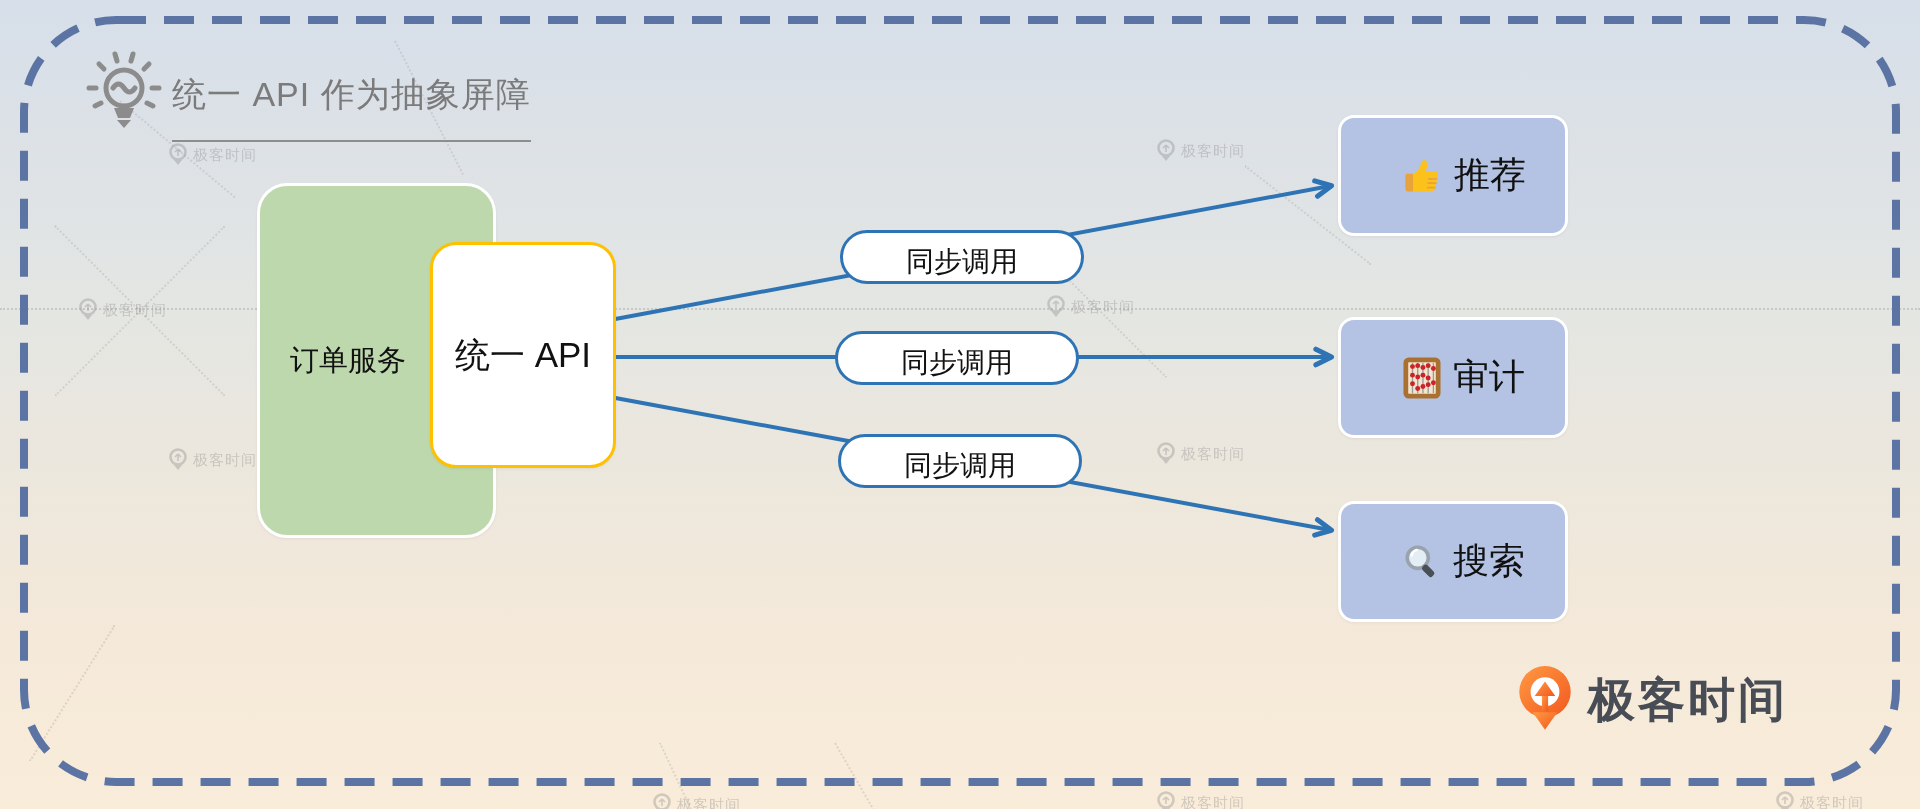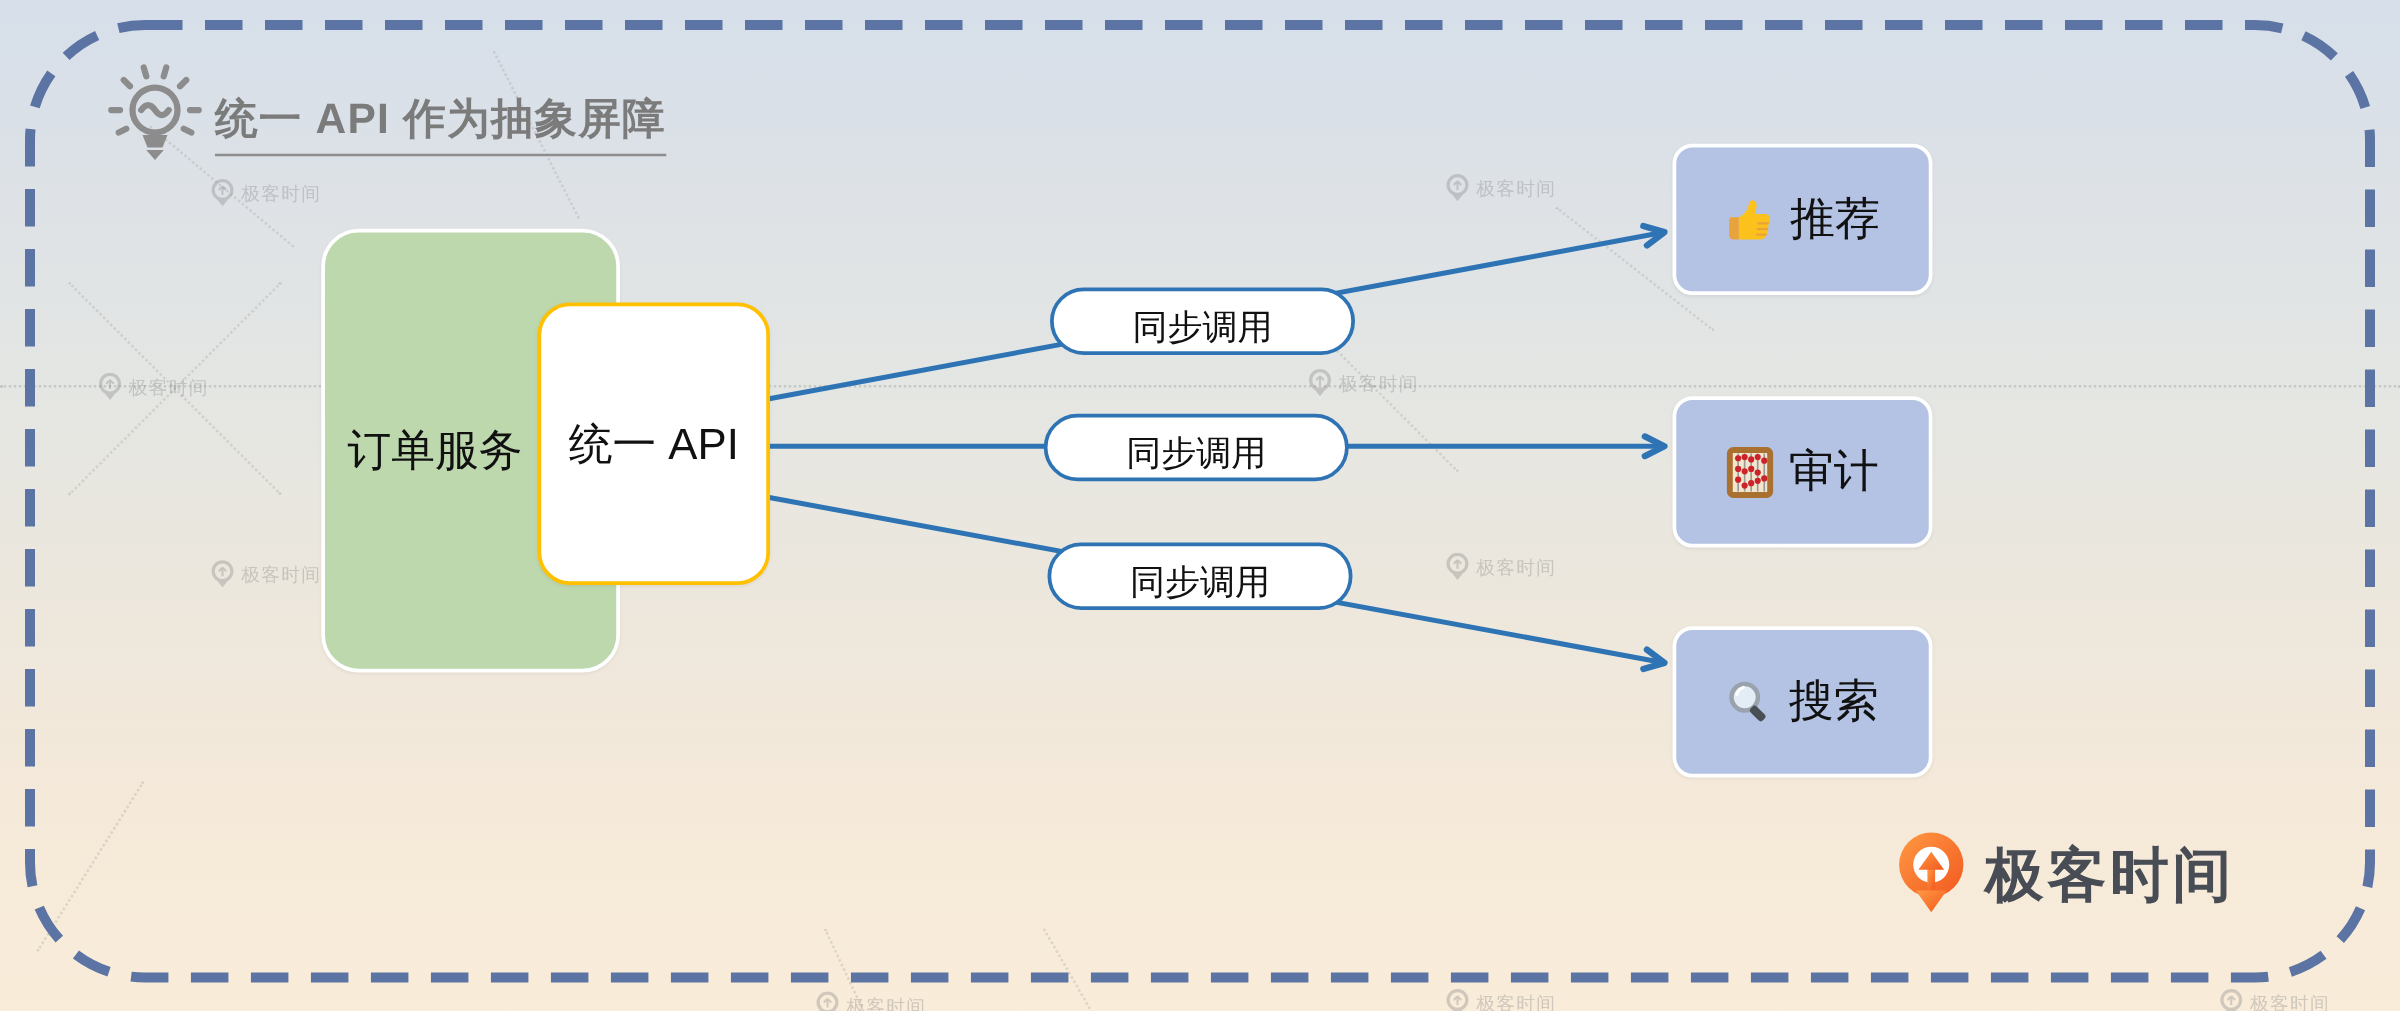--- a/index.html
+++ b/index.html
@@ -13,38 +13,38 @@
   
   .dotrow{position:absolute;left:0;right:0;border-top:2px dotted #a09e98;opacity:.40;z-index:1;}
   .dotdiag{position:absolute;border-top:2px dotted #a09e98;opacity:.30;transform-origin:left center;z-index:1;}
   
   .wm{position:absolute;display:flex;align-items:center;gap:5px;color:#8e8e8e;opacity:.38;z-index:1;}
   .wm span{font-size:15px;letter-spacing:1px;}
   
   .bulb{position:absolute;left:86px;top:48px;z-index:2;}
   .title{
     position:absolute;left:172px;top:72px;z-index:2;font-size:34px;color:#7b7b7b;
-    padding-bottom:5px;border-bottom:2px solid #8d8d8d;letter-spacing:1px;font-weight:bold;
+    padding-bottom:22px;border-bottom:2px solid #8d8d8d;letter-spacing:1px;
   }
   
   .connectors{position:absolute;left:0;top:0;z-index:2;}
   
   .source-box{position:absolute;left:257px;top:183px;width:233px;height:349px;background:#bed8ae;
     border:3px solid #ffffff;border-radius:30px;z-index:2;box-shadow:0 1px 3px rgba(0,0,0,.06);}
   .source-label{position:absolute;left:0;top:0;width:176px;height:100%;display:flex;align-items:center;
-    justify-content:center;font-size:35px;color:#111;}
+    justify-content:center;font-size:29px;color:#111;}
   .api-box{position:absolute;left:430px;top:242px;width:180px;height:220px;background:#ffffff;
     border:3px solid #ffc000;border-radius:26px;z-index:3;display:flex;align-items:center;
     justify-content:center;font-size:35px;color:#111;box-shadow:0 1px 3px rgba(0,0,0,.06);text-align:center;}
   .pill{position:absolute;width:238px;height:48px;background:#ffffff;border:3px solid #2e74b5;
     border-radius:27px;z-index:4;display:flex;align-items:flex-end;justify-content:center;
     font-size:28px;color:#111;}
   .target{position:absolute;left:1338px;width:202px;height:115px;background:#b4c2e3;
     border:3px solid #ffffff;border-radius:16px;z-index:3;display:flex;align-items:center;
-    justify-content:center;gap:12px;font-size:36px;color:#111;box-shadow:0 1px 3px rgba(0,0,0,.06);}
+    justify-content:center;gap:12px;font-size:36px;color:#111;box-shadow:0 1px 3px rgba(0,0,0,.06);padding-left:22px;}
   
   .logo{position:absolute;left:1516px;top:664px;display:flex;align-items:center;gap:14px;z-index:2;}
   .logo-text{font-size:47px;font-weight:bold;color:#474c55;letter-spacing:3px;}
 </style>
 </head>
 <body>
 
 <div class="canvas">
 
   <div class="dotrow" style="top:308px;"></div>

